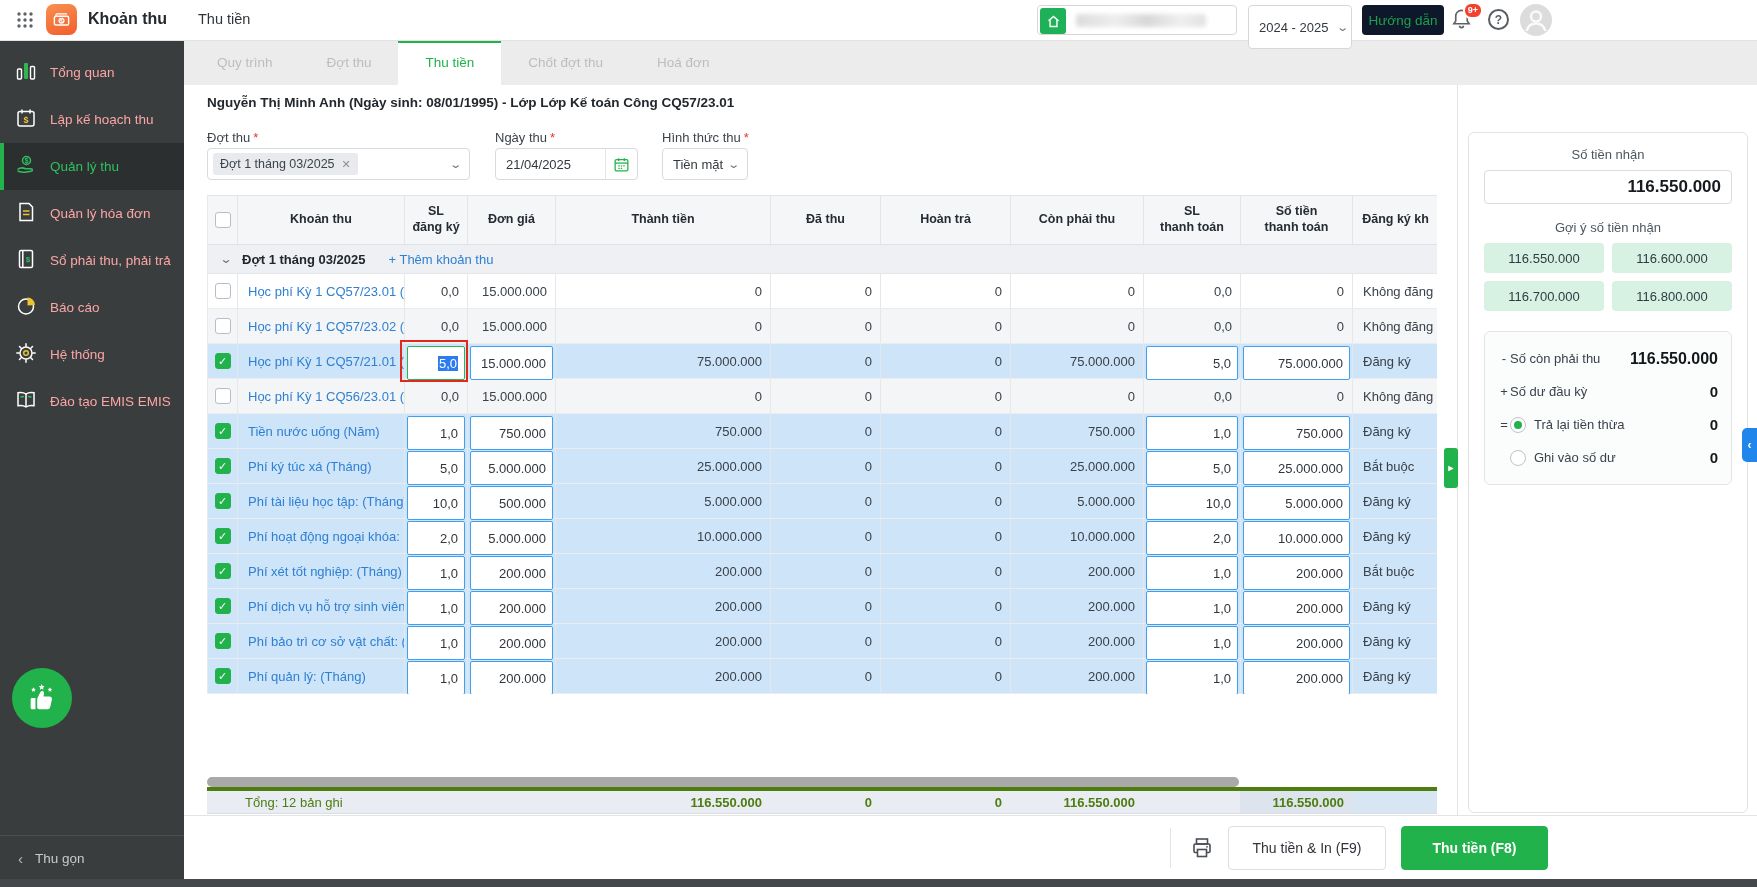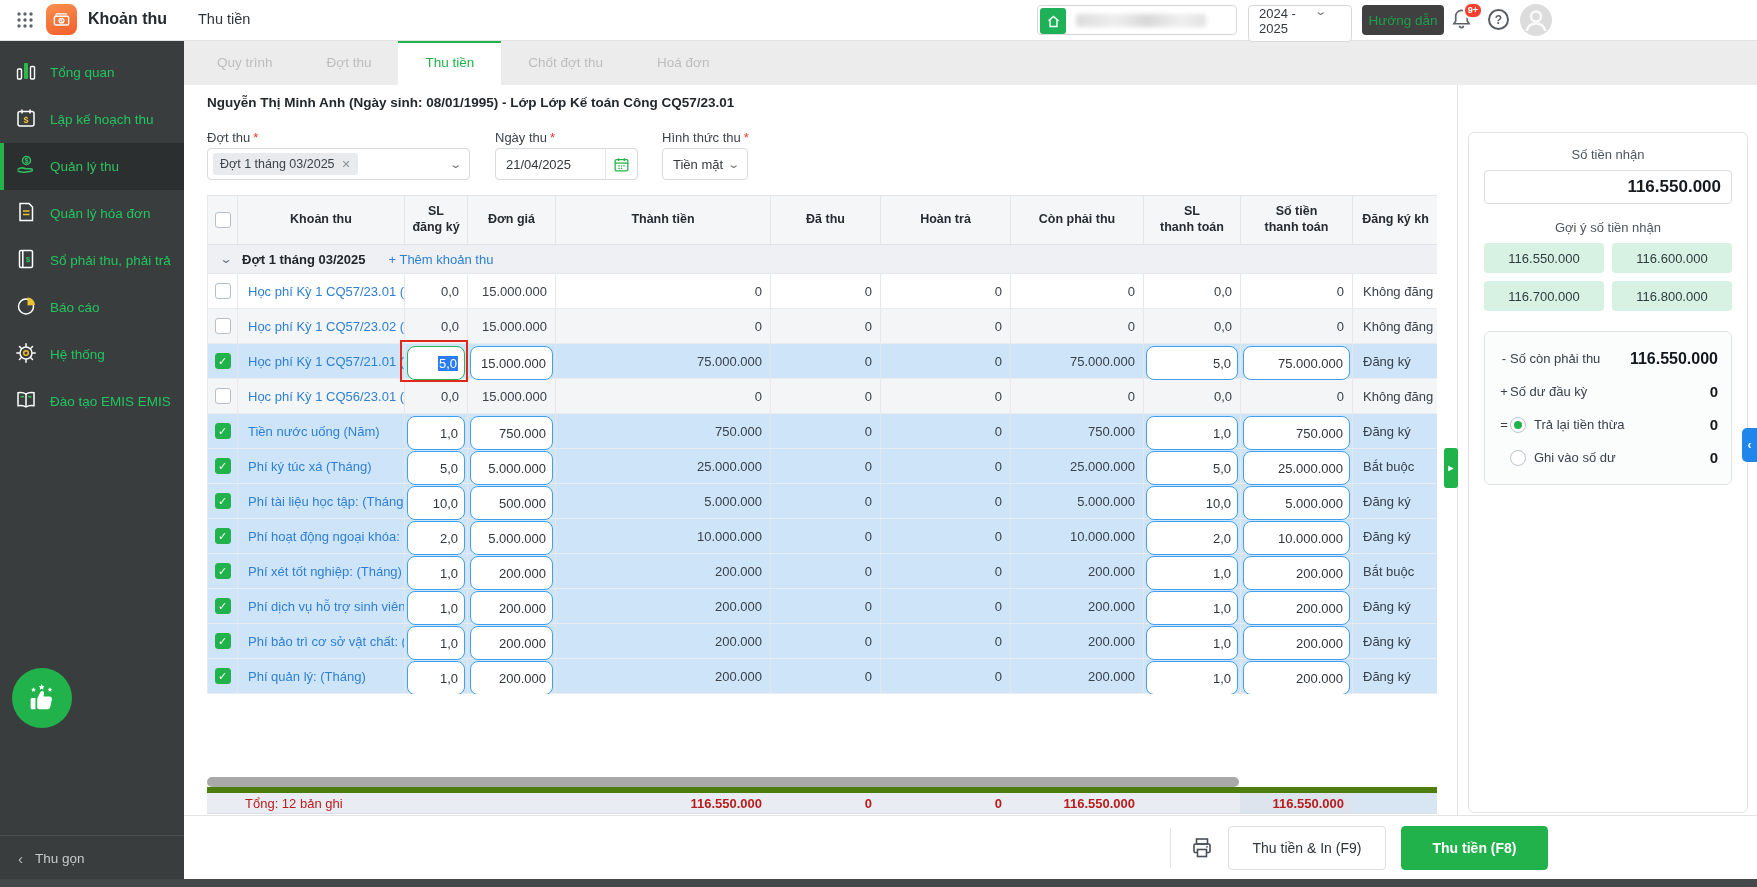--- a/index.html
+++ b/index.html
@@ -6,32 +6,32 @@
   .stage{position:relative;width:1757px;height:887px;background:#fff;overflow:hidden;box-shadow:inset 0 0 0 1px #70757a;}
   
   .topbar{position:absolute;top:0;left:0;right:0;height:40px;background:#fff;border-bottom:1px solid #e3e3e3;z-index:20;}
   .gridicon{position:absolute;left:16px;top:11px;width:18px;height:18px;}
   .appicon{position:absolute;left:46px;top:4px;width:31px;height:31px;border-radius:8px;background:linear-gradient(160deg,#f8914f,#f25d2c);display:flex;align-items:center;justify-content:center;}
   .apptitle{position:absolute;left:88px;top:10px;font-size:16px;font-weight:700;color:#24292e;}
   .pagetitle{position:absolute;left:198px;top:11px;font-size:14.5px;color:#30353a;}
   .schoolfield{position:absolute;left:1037px;top:5px;width:200px;height:30px;border:1px solid #d8d8d8;border-radius:4px;box-sizing:border-box;background:#fff;}
   .homebtn{position:absolute;left:2px;top:2px;width:26px;height:26px;background:#1fb157;border-radius:3px;display:flex;align-items:center;justify-content:center;}
   .blurname{position:absolute;left:38px;top:8px;width:130px;height:13px;border-radius:3px;background:linear-gradient(90deg,#dcdcdc 0%,#eee 30%,#d8d8d8 55%,#efefef 80%,#e2e2e2 100%);filter:blur(2px);}
-  .yearsel{position:absolute;left:1248px;top:5px;width:104px;height:37px;border:1px solid #d8d8d8;border-radius:4px;box-sizing:border-box;display:flex;padding:0 26px 0 10px;font-size:13px;color:#33383d;justify-content:space-between;background:#fff;}
+  .yearsel{position:absolute;left:1248px;top:5px;width:104px;height:44px;border:1px solid #d8d8d8;border-radius:4px;box-sizing:border-box;display:flex;align-items:center;padding:0 4px 0 10px;font-size:13px;color:#33383d;justify-content:space-between;background:#fff;}
   .chev{color:#6d7378;font-size:11px;line-height:1;transform:scaleX(1.4);}
-  .guidebtn{position:absolute;left:1362px;top:5px;width:82px;height:30px;background:#404040;border-radius:4px;color:#1da04e;font-size:13.5px;display:flex;align-items:center;justify-content:center;}
+  .guidebtn{position:absolute;left:1362px;top:5px;width:82px;height:30px;background:#0f172a;border-radius:4px;color:#1da04e;font-size:13.5px;display:flex;align-items:center;justify-content:center;}
   .bellwrap{position:absolute;left:1450px;top:7px;width:26px;height:26px;}
   .badge{position:absolute;right:-7px;top:-5px;background:#f4402f;color:#fff;font-size:9px;font-weight:700;border-radius:8px;padding:2px 3px;border:2px solid #fff;line-height:1;}
   .helpbtn{position:absolute;left:1488px;top:9px;width:21px;height:21px;border:2px solid #595e63;border-radius:50%;box-sizing:border-box;display:flex;align-items:center;justify-content:center;font-size:12px;font-weight:700;color:#595e63;}
   .avatar{position:absolute;left:1520px;top:4px;width:32px;height:32px;border-radius:50%;background:#dcdcdc;overflow:hidden;}
   
   .sidebar{position:absolute;left:0;top:40px;bottom:0;width:184px;background:#3a3d3e;z-index:15;}
   .navlist{padding-top:9px;}
   .nav{height:47px;display:flex;align-items:center;padding-left:15px;cursor:pointer;}
-  .nav .lbl{margin-left:13px;font-size:13.5px;color:#22c55e;white-space:nowrap;}
+  .nav .lbl{margin-left:13px;font-size:13.5px;color:#fca5a5;white-space:nowrap;}
   .nav.active{background:#2c2f30;box-shadow:inset 4px 0 0 #24b24c;}
   .nav.active .lbl{color:#2fc05e;}
   .promo{position:absolute;left:12px;top:628px;width:60px;height:60px;border-radius:50%;background:#22b24c;display:flex;align-items:center;justify-content:center;}
   .sidefoot{position:absolute;left:0;right:0;bottom:12px;border-top:1px solid #4b4f51;padding:14px 0 8px 18px;display:flex;align-items:center;color:#c9cccd;font-size:13.5px;}
   .sidefoot .arrow{margin-right:12px;font-size:15px;color:#b9bcbe;}
   
   .main{position:absolute;left:184px;top:40px;right:0;bottom:0;background:#fff;}
   .tabbar{position:absolute;top:0;left:0;right:0;height:45px;background:#ececec;display:flex;padding-left:6px;}
   .tab{padding:0 27px;line-height:45px;font-size:13.5px;color:#bdbdbd;cursor:pointer;}
   .tab.active{background:#fff;color:#21b24b;box-shadow:inset 0 3px 0 #21b24b;font-weight:400;}
@@ -57,27 +57,27 @@
   .trow.on{background:#cde4f9;}
   .td{flex:none;position:relative;box-sizing:border-box;display:flex;align-items:center;border-right:1px solid #e5e8eb;overflow:visible;font-size:13px;color:#3a4149;}
   .trow .td{overflow:visible;}
   .td.num{justify-content:flex-end;padding-right:8px;}
   .td.txt{padding-left:10px;white-space:nowrap;overflow:hidden;}
   .td.nm{padding-left:10px;overflow:hidden;}
   .td.cc{justify-content:center;}
   .link{color:#2f80d3;white-space:nowrap;cursor:pointer;}
   .cb{width:16px;height:16px;border:1px solid #b8bec5;border-radius:3px;background:#fff;display:flex;align-items:center;justify-content:center;font-size:11px;color:#fff;box-sizing:border-box;}
   .cb.chk{background:#21b24b;border-color:#21b24b;}
-  .inp{position:absolute;left:2px;right:2px;top:2px;bottom:2px;border:1px solid #41a0ee;border-radius:8px;background:#fff;display:flex;align-items:center;justify-content:flex-end;padding:16px 6px;font-size:13px;color:#30363c;box-sizing:border-box;}
+  .inp{position:absolute;left:2px;right:2px;top:2px;bottom:2px;border:1px solid #41a0ee;border-radius:2px;background:#fff;display:flex;align-items:center;justify-content:flex-end;padding:16px 6px;font-size:13px;color:#30363c;box-sizing:border-box;}
   .inp.foc{border-color:#2eb457;}
   .hl{background:#2b7cf0;color:#fff;font-style:normal;padding:0 1px;}
   .redbox{position:absolute;left:-5px;top:-4px;right:-1px;bottom:-4px;border:2px solid #e0281d;z-index:6;pointer-events:none;}
   .hscroll{position:absolute;left:23px;top:737px;width:1230px;height:10px;}
   .hthumb{position:absolute;left:0;top:0;height:10px;width:1032px;background:#a9a9a9;border-radius:5px;}
-  .totrow{position:absolute;left:23px;top:747px;width:1230px;height:27px;background:#e9edf3;border-top:6px solid #4d7c0f;border-bottom:1px solid #d9dee5;display:flex;align-items:center;font-size:13px;color:#b91c1c;box-sizing:border-box;}
+  .totrow{position:absolute;left:23px;top:747px;width:1230px;height:27px;background:#e9edf3;border-top:4px solid #4d7c0f;border-bottom:1px solid #d9dee5;display:flex;align-items:center;font-size:13px;color:#4d7c0f;box-sizing:border-box;}
   .tc{flex:none;box-sizing:border-box;height:100%;display:flex;align-items:center;justify-content:flex-end;padding-right:8px;font-weight:700;}
   .tc.lab{width:318px;justify-content:flex-start;padding-left:8px;font-weight:400;}
   .tc.hi{background:#dde4ee;}
   .tc.tail{background:#d8e5f3;}
   
   .rpanel{position:absolute;left:1273px;top:45px;width:300px;height:730px;border-left:1px solid #e4e4e4;background:#fff;box-sizing:border-box;}
   .rcard{position:absolute;left:10px;right:9px;top:47px;height:681px;border:1px solid #e0e4e7;border-radius:6px;box-sizing:border-box;padding:14px 15px;background:#fff;text-align:center;}
   .rlab{font-size:13px;color:#4c565f;}
   .rinput{margin-top:8px;height:32px;border:1px solid #d8dde2;border-radius:4px;display:flex;align-items:center;justify-content:flex-end;padding:0 10px;font-size:17px;font-weight:700;color:#171b1f;}
   .chips{margin-top:8px;display:grid;grid-template-columns:1fr 1fr;gap:8px;}

